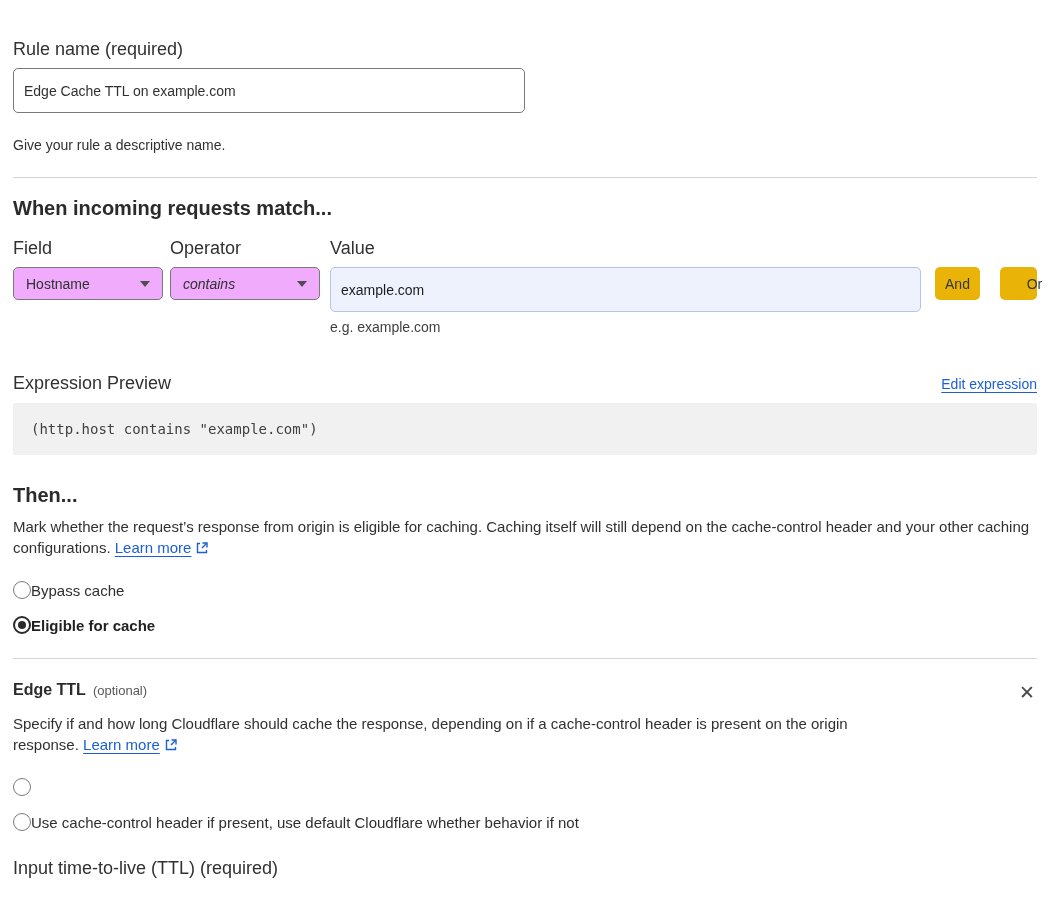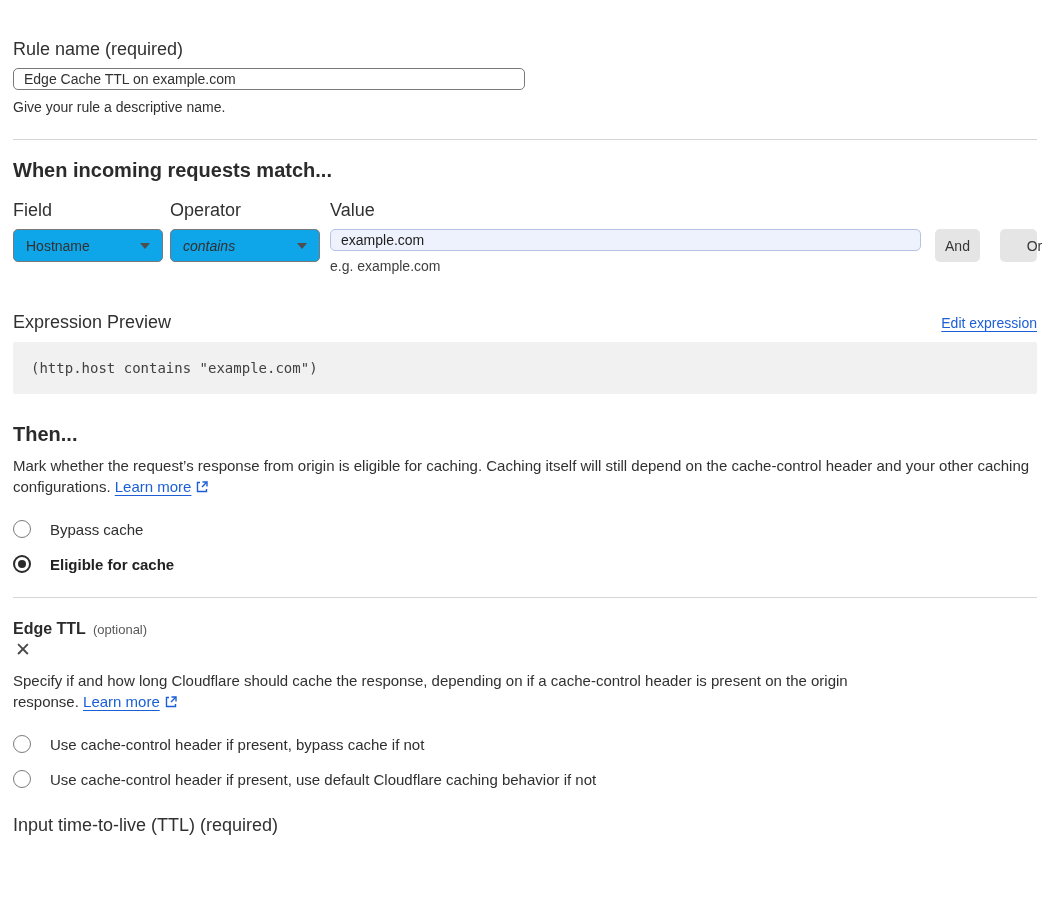--- a/index.html
+++ b/index.html
@@ -11,48 +11,48 @@
     overflow: hidden;
   }
   .page { padding: 14px 21px 0 13px; }
 
   h1.page-title { font-size: 19px; font-weight: bold; color: #2b2b2b; letter-spacing: .1px; }
   h2.section-heading { font-size: 20px; font-weight: bold; color: #2b2b2b; }
 
   .field-label { font-size: 18px; color: #313131; }
 
   .text-input {
-    height: 22px; border: 1px solid #797979; border-radius: 5px;
+    height: 45px; border: 1px solid #797979; border-radius: 5px;
     font-family: "Liberation Sans", sans-serif; font-size: 14px; color: #313131;
     padding: 0 10px; background: #ffffff; outline: none; display: block;
   }
   .rule-name-input { width: 512px; margin-top: 8px; }
-  .helper-text { font-size: 14px; color: #313131; margin-top: 9px; }
+  .helper-text { font-size: 14px; color: #313131; margin-top: 24px; }
 
   .divider { border: none; border-top: 1px solid #d5d5d5; margin-top: 24px; }
 
   
   .match-labels { display: flex; margin-top: 18px; }
   .match-labels .lbl-field { width: 157px; }
   .match-labels .lbl-operator { width: 160px; }
   .match-controls { display: flex; margin-top: 8px; align-items: flex-start; }
   .select-box {
-    height: 33px; border: 1px solid #797979; border-radius: 5px; background: #0ea5e9;
+    height: 33px; border: 1px solid #797979; border-radius: 5px; background: #f0abfc;
     display: flex; align-items: center; justify-content: space-between;
     padding: 0 12px; font-size: 14px; color: #313131; cursor: pointer;
   }
   .select-field { width: 150px; }
   .select-operator { width: 150px; margin-left: 7px; font-style: italic; }
   .value-col { flex: 1; margin-left: 10px; }
   .value-input {
     width: 100%; background: #eef2fd; border-color: #b6c3e4; color: #1d1d1d;
   }
   .value-helper { font-size: 14px; color: #3f3f3f; margin-top: 7px; }
   .chip-btn {
-    height: 33px; border: none; border-radius: 5px; background: #e5e5e5;
+    height: 33px; border: none; border-radius: 5px; background: #eab308;
     color: #363636; font-family: "Liberation Sans", sans-serif; font-size: 14px;
     cursor: pointer; display: inline-flex; align-items: center; justify-content: center;
   }
   .and-btn { width: 45px; margin-left: 14px; }
   .or-btn { width: 37px; margin-left: 20px; padding-left: 32px; }
 
   .caret-down {
     width: 0; height: 0; border-left: 5px solid transparent; border-right: 5px solid transparent;
     border-top: 6px solid #4e4e4e; display: inline-block; margin-left: 8px; flex: none;
   }
@@ -82,25 +82,25 @@
   .radio-circle {
     width: 18px; height: 18px; border: 1px solid #7b7b7b; border-radius: 50%;
     background: #fff; flex: none; position: relative;
   }
   .radio-row.checked .radio-circle { border: 2px solid #2b2b2b; }
   .radio-row.checked .radio-circle::after {
     content: ""; position: absolute; left: 50%; top: 50%;
     width: 8px; height: 8px; border-radius: 50%; background: #2b2b2b;
     transform: translate(-50%, -50%);
   }
-  .radio-label { font-size: 15px; color: #2f2f2f; margin-left: 19px; }
+  .radio-label { font-size: 15px; color: #2f2f2f; margin-left: 0; }
   .radio-row.checked .radio-label { font-weight: bold; color: #222; }
 
   
-  .ttl-header { display: flex; justify-content: space-between; align-items: flex-start; margin-top: 22px; flex-direction: column; }
+  .ttl-header { display: flex; justify-content: space-between; align-items: flex-start; margin-top: 22px; }
   .close-btn {
     background: none; border: none; cursor: pointer; font-size: 19px; color: #4a4a4a;
     line-height: 1; padding: 2px; font-family: "DejaVu Sans", sans-serif;
   }
   .edge-desc { max-width: 840px; }
 
   
   .ttl-label { margin-top: 27px; }
 </style>
 </head>
@@ -182,23 +182,22 @@
     <a class="link"><span>Learn more</span><svg class="ext-icon" width="14" height="14" viewBox="0 0 14 14" fill="none">
           <path d="M5 2.5H2.5v9h9V9" stroke="#1b5ed6" stroke-width="1.4"></path>
           <path d="M7.5 2h4.5v4.5" stroke="#1b5ed6" stroke-width="1.4" fill="none"></path>
           <path d="M11.7 2.3L7 7" stroke="#1b5ed6" stroke-width="1.4"></path>
         </svg></a>
   </p>
 
   <div class="radio-group">
     <div class="radio-row">
       <span class="radio-circle"></span>
-      <span class="radio-label">Use cache-control header if present, bypass cache if not</span>
     </div>
     <div class="radio-row">
       <span class="radio-circle"></span>
-      <span class="radio-label">Use cache-control header if present, use default Cloudflare caching behavior if not</span>
+      <span class="radio-label">Use cache-control header if present, use default Cloudflare whether behavior if not</span>
     </div>
   </div>
 
   <div class="field-label ttl-label">Input time-to-live (TTL) (required)</div>
 
 </div>
 
 </body></html>

